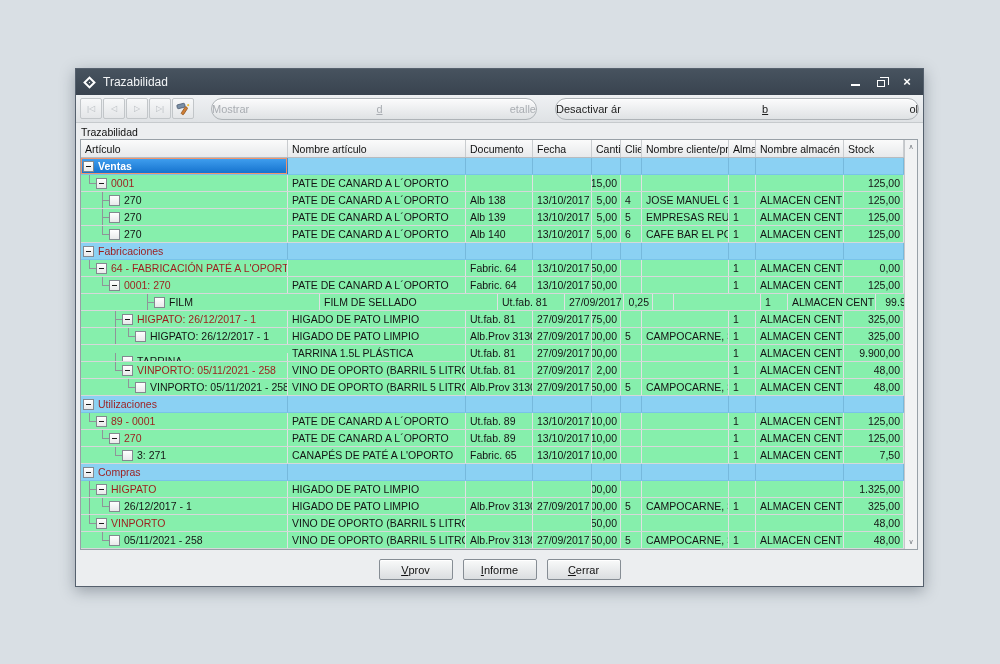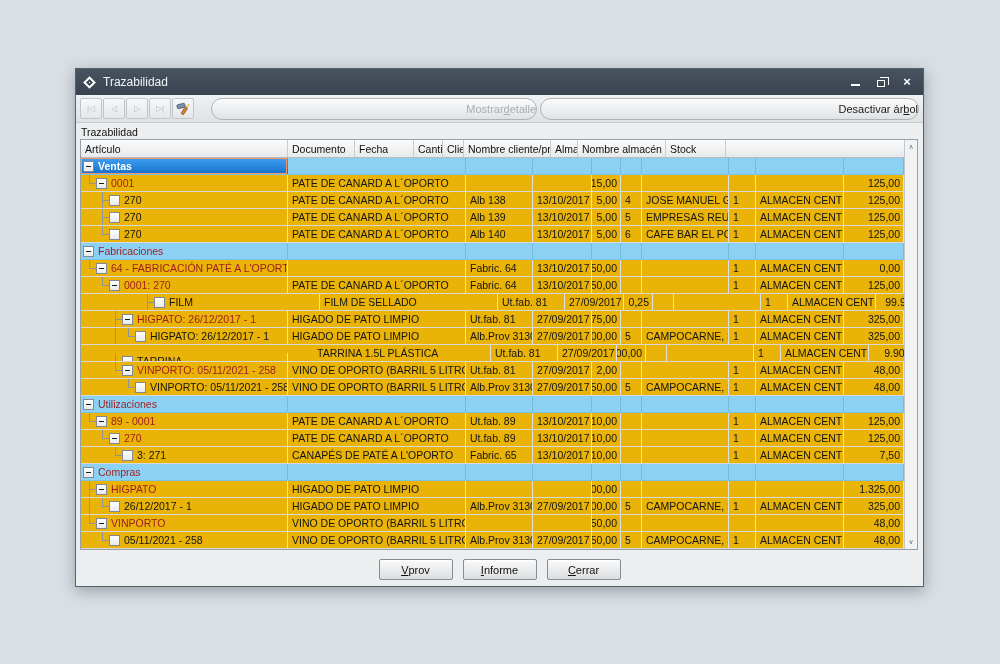--- a/index.html
+++ b/index.html
@@ -36,45 +36,45 @@
   }
   .navbtn{
     width:22px; height:21px; margin-right:1px; border:1px solid #c2c6c9; border-radius:2px;
     background:linear-gradient(#f7f8f9,#e4e6e8);
     color:#b9bdc1; font-size:8px; display:flex; align-items:center; justify-content:center;
   }
   .navbtn.tool{ color:#444; }
   .wide-btn{
     height:22px; border:1px solid #aeb3b7; border-radius:11px;
     background:linear-gradient(#fbfbfc,#dfe2e4);
-    font-size:11px; color:#1c1c1c; display:flex; align-items:center; justify-content:flex-end;
+    font-size:11px; color:#1c1c1c; display:flex; align-items:center; justify-content:space-between;
     box-shadow:inset 0 1px 0 #fff;
   }
   .wide-btn.disabled{ color:#a9adb2; }
   .btn-mostrar{ flex:0 0 326px; margin-left:16px; }
-  .btn-desact{ flex:1; margin-left:3px; }
+  .btn-desact{ flex:1; margin-left:18px; }
   .u{ text-decoration:underline; }
   
   .content{ flex:1; padding:0 4px; display:flex; flex-direction:column; }
   .panel-label{ font-size:10.5px; color:#101010; padding:3px 0 2px 1px; height:16px; flex:none; }
   .tablewrap{
     flex:none; width:838px; height:411px; border:1px solid #98a0a7; background:#fff;
     display:flex; overflow:hidden;
   }
   .gridcol{ width:823px; flex:none; display:flex; flex-direction:column; }
   .header-row{
     height:18px; flex:none; display:flex;
     background:linear-gradient(#fbfbfb,#e7e9eb); border-bottom:1px solid #b7bbbf;
   }
   .hcell{
     font-size:10.5px; color:#101010; padding:3px 1px 0 4px; border-right:1px solid #c9cccf;
     overflow:hidden; white-space:nowrap; flex:none;
   }
   .grid-body{ flex:1; background:#fff; }
-  .row{ height:17px; display:flex; border-bottom:1px solid #d6d8da; background:#eab308; }
+  .row{ height:17px; display:flex; border-bottom:1px solid #d6d8da; background:#86efac; }
   .row.grp{ background:#8bd1f3; border-bottom-color:#79c3e9; }
   .cell{
     font-size:10.5px; color:#141414; line-height:16px; padding:0 2px 0 4px;
     border-right:1px solid #dfe1e3; overflow:hidden; white-space:nowrap; flex:none;
   }
   .grp .cell{ border-right-color:rgba(70,130,170,.30); }
   .cell.num{ text-align:right; direction:rtl; padding-right:3px; }
   .cell.tree{ display:flex; align-items:stretch; padding:0 2px 0 2px; }
   .lab{ line-height:16px; padding-left:1px; }
   .red{ color:#9d1d1d; }
@@ -160,20 +160,21 @@
     </span>
   </div>
 
   <div class="content">
     <div class="panel-label">Trazabilidad</div>
 
     <div class="tablewrap">
       <div class="gridcol">
         <div class="header-row">
             <div class="hcell" style="width: 207px;">Artículo</div>
+            <div class="hcell" style="width: 178px;">Nombre artículo</div>
             <div class="hcell" style="width: 67px;">Documento</div>
             <div class="hcell" style="width: 59px;">Fecha</div>
             <div class="hcell" style="width: 29px;">Cantidad</div>
             <div class="hcell" style="width: 21px;">Cliente</div>
             <div class="hcell" style="width: 87px;">Nombre cliente/prov</div>
             <div class="hcell" style="width: 27px;">Almacén</div>
             <div class="hcell" style="width: 88px;">Nombre almacén</div>
             <div class="hcell" style="width: 60px;">Stock</div>
           </div>
         <div class="grid-body">
@@ -363,21 +364,21 @@
               <div class="cell num" style="width: 60px;">325,00</div>
             </div>
             <div class="row">
               <div class="cell tree" style="width: 207px; margin-top: 8px;">
                 <span class="tc tsp"></span>
                 <span class="tc tsp"></span>
                 <span class="tc tt"></span>
                 <span class="box"></span>
                 <span class="lab">TARRINA</span>
               </div>
-              <div class="cell" style="width: 178px; margin-left: 25px;">TARRINA 1.5L PLÁSTICA</div>
+              <div class="cell" style="width: 178px;">TARRINA 1.5L PLÁSTICA</div>
               <div class="cell" style="width: 67px;">Ut.fab. 81</div>
               <div class="cell" style="width: 59px;">27/09/2017</div>
               <div class="cell num" style="width: 29px;">100,00</div>
               <div class="cell" style="width: 21px;"></div>
               <div class="cell" style="width: 87px;"></div>
               <div class="cell" style="width: 27px;">1</div>
               <div class="cell" style="width: 88px;">ALMACEN CENTRAL</div>
               <div class="cell num" style="width: 60px;">9.900,00</div>
             </div>
             <div class="row">

